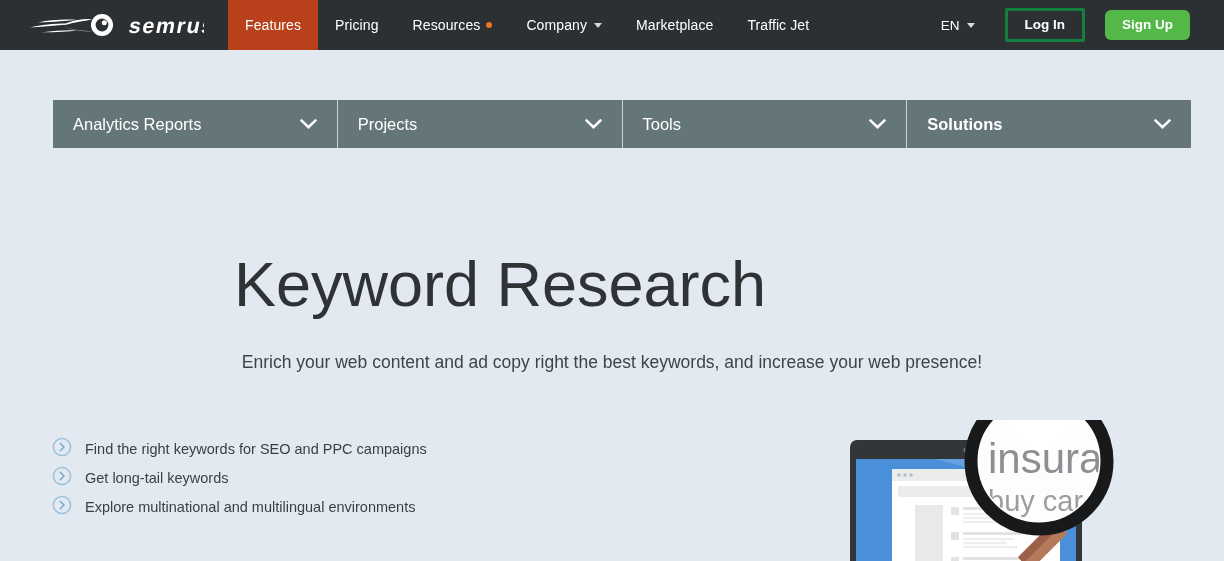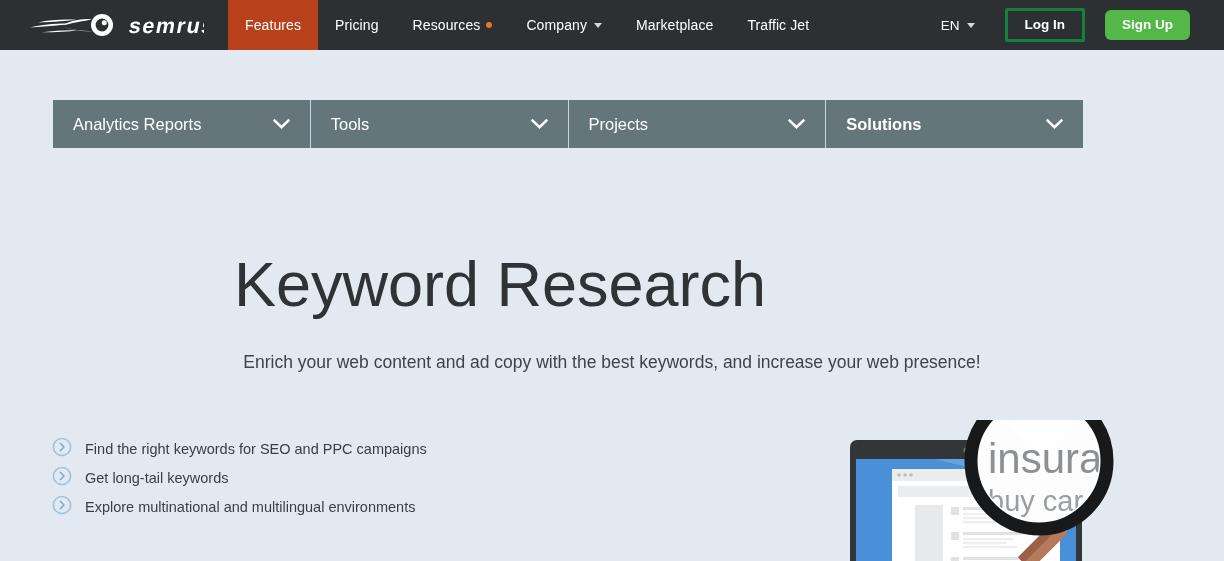--- a/index.html
+++ b/index.html
@@ -113,21 +113,21 @@
     cursor: pointer;
     border-radius: 6px;
     line-height: 1;
   }
 
   
   .subnav {
     position: absolute;
     left: 53px;
     top: 100px;
-    width: 1030px;
+    width: 1138px;
     height: 48px;
     display: flex;
     background: #65767a;
     z-index: 10;
   }
   .subnav-cell {
     flex: 1 1 0;
     display: flex;
     align-items: center;
     justify-content: space-between;
@@ -265,44 +265,44 @@
 <div class="subnav">
 
   <div class="subnav-cell">
     <span class="subnav-label">Analytics Reports</span>
     <svg class="chev-svg" width="17" height="11" viewBox="0 0 17 11">
       <path d="M1.6 1.6 L8.5 8.2 L15.4 1.6" stroke="#ffffff" stroke-width="2.6" fill="none" stroke-linecap="square"></path>
     </svg>
   </div>
 
   <div class="subnav-cell">
-    <span class="subnav-label">Tools</span>
+    <span class="subnav-label">Projects</span>
     <svg class="chev-svg" width="17" height="11" viewBox="0 0 17 11">
       <path d="M1.6 1.6 L8.5 8.2 L15.4 1.6" stroke="#ffffff" stroke-width="2.6" fill="none" stroke-linecap="square"></path>
     </svg>
   </div>
 
   <div class="subnav-cell">
-    <span class="subnav-label">Projects</span>
+    <span class="subnav-label">Tools</span>
     <svg class="chev-svg" width="17" height="11" viewBox="0 0 17 11">
       <path d="M1.6 1.6 L8.5 8.2 L15.4 1.6" stroke="#ffffff" stroke-width="2.6" fill="none" stroke-linecap="square"></path>
     </svg>
   </div>
 
   <div class="subnav-cell">
     <span class="subnav-label">Solutions</span>
     <svg class="chev-svg" width="17" height="11" viewBox="0 0 17 11">
       <path d="M1.6 1.6 L8.5 8.2 L15.4 1.6" stroke="#ffffff" stroke-width="2.6" fill="none" stroke-linecap="square"></path>
     </svg>
   </div>
 
 </div>
 
 <h1 class="hero-title">Keyword Research</h1>
-<p class="hero-sub">Enrich your web content and ad copy with the best keywords, and increase your web presence!</p>
+<p class="hero-sub">Enrich your web content and ad copy right the best keywords, and increase your web presence!</p>
 
 <div class="bullets">
 
   <div class="bullet-row">
     <svg class="bullet-icon" width="20" height="20" viewBox="0 0 20 20">
       <circle cx="10" cy="10" r="8.6" fill="none" stroke="#9dc1da" stroke-width="1.5"></circle>
       <path d="M8.3 6.3 L12 10 L8.3 13.7" fill="none" stroke="#7aa8c8" stroke-width="1.5" stroke-linecap="round" stroke-linejoin="round"></path>
     </svg>
     <span class="bullet-text">Find the right keywords for SEO and PPC campaigns</span>
   </div>

